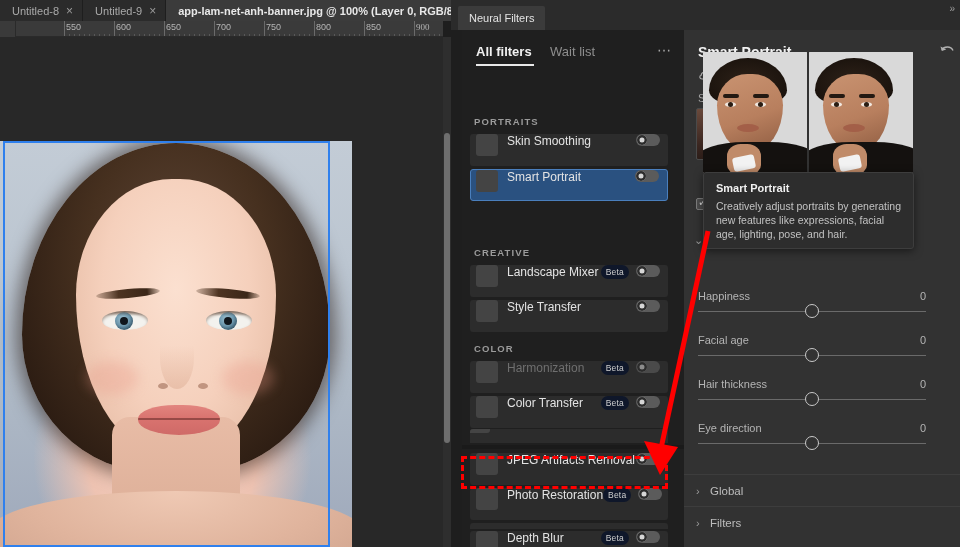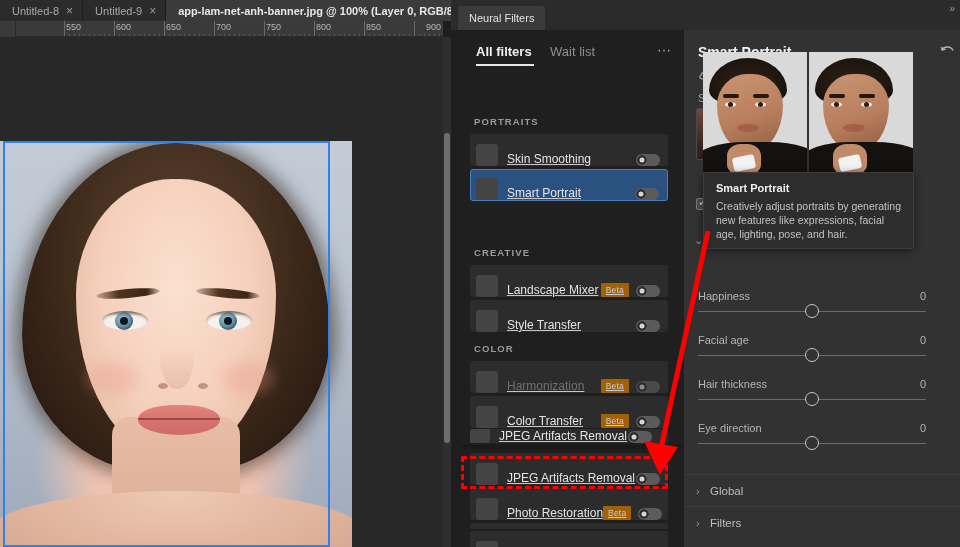--- a/index.html
+++ b/index.html
@@ -116,29 +116,29 @@
   .fl-tab { position:absolute; top:6px; font-size:13px; color:#8e8e8e; }
   .fl-tab.active { color:#f0f0f0; font-weight:bold; }
   .fl-tab-underline { position:absolute; height:2px; background:#e8e8e8; top:26px; }
   .fl-dots { position:absolute; right:12px; top:6px; font-size:14px;
              color:#a6a6a6; letter-spacing:1px; line-height:12px; }
 
   .fl-scrollarea { position:absolute; left:0; top:46px; width:222px; height:471px; }
   .sec-head { position:absolute; left:12px; font-size:9.5px; letter-spacing:1.1px;
               color:#9b9b9b; font-weight:bold; }
   .frow { position:absolute; left:8px; width:198px; height:32px;
-          background:#2c2c2c; border-radius:3px; display:flex; align-items:flex-end;
-          padding:0 8px 0 6px;text-decoration:underline; }
+          background:#2c2c2c; border-radius:3px; display:flex; align-items:flex-start;
+          padding:0 8px 0 6px; }
   .frow.selected { background:#2a5180; border:1px solid #4a7fbd; padding-left:5px; }
   .frow .thumb { width:22px; height:22px; border-radius:3px; flex:none;
                  background:#444; overflow:hidden; position:relative; }
   .frow .fname { margin-left:9px; font-size:12px; color:#e3e3e3; white-space:nowrap; }
   .frow.disabled .fname { color:#6f6f6f; }
   .frow .spacer { flex:1; }
-  .beta { font-size:8.5px; color:#cfcfcf; background:#a16207; border-radius:1px;
+  .beta { font-size:8.5px; color:#cfcfcf; background:#0f172a; border-radius:7px;
           padding:2px 5px; margin-right:7px; letter-spacing:.2px; }
   .tog { width:24px; height:12px; border-radius:6px; background:#5b5b5b; position:relative; flex:none; }
   .tog .knob { position:absolute; left:1px; top:1px; width:10px; height:10px;
                border-radius:50%; background:#d6d6d6; box-shadow:inset 0 0 0 2.5px #2c2c2c; }
   .frow.disabled .tog { background:#4a4a4a; }
   .frow.disabled .tog .knob { background:#8c8c8c; }
 
   
   .t-skin { background:linear-gradient(135deg,#3a2a22 0%,#f0cdb6 40%,#d9a98d 70%,#2b201a 100%); }
   .t-smart { background:linear-gradient(140deg,#d8d8d8 0%,#c9c9c9 32%,#4a3326 55%,#17120f 100%); }
@@ -321,21 +321,21 @@
         <div class="min" style="left: 369px;"></div>
         <div class="min" style="left: 374px;"></div>
         <div class="min" style="left: 379px;"></div>
         <div class="min" style="left: 384px;"></div>
         <div class="min" style="left: 389px;"></div>
         <div class="min" style="left: 394px;"></div>
         <div class="min" style="left: 399px;"></div>
         <div class="min" style="left: 404px;"></div>
         <div class="min" style="left: 409px;"></div>
         <div class="maj" style="left: 414px;"></div>
-        <div class="num" style="left: 424px;">900</div>
+        <div class="num" style="left: 414px; font-family: Liberation Serif, serif;">900</div>
         <div class="min" style="left: 419px;"></div>
         <div class="min" style="left: 424px;"></div>
         <div class="min" style="left: 429px;"></div>
         <div class="min" style="left: 434px;"></div>
         <div class="min" style="left: 439px;"></div>
       </div>
   </div>
   <div class="ruler-corner"></div>
   <div class="ruler-caret">˄</div>
 

